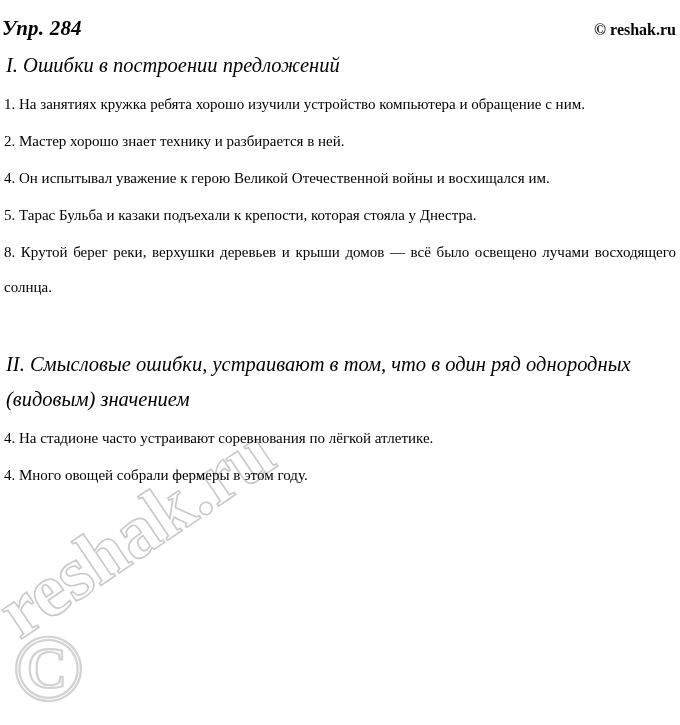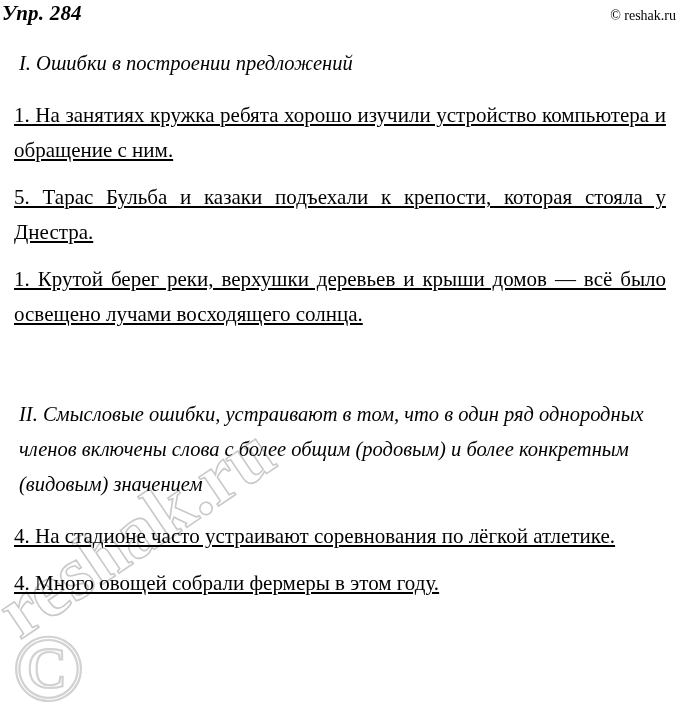--- a/index.html
+++ b/index.html
@@ -17,70 +17,69 @@
     color: #000000;
     -webkit-font-smoothing: antialiased;
   }
 
   
   .page {
     position: relative;
     width: 680px;
     height: 725px;
     box-sizing: border-box;
-    padding: 0 2px;
+    padding: 15px 2px;
     z-index: 2;
   }
 
   
   .header {
     display: flex;
     align-items: baseline;
     justify-content: space-between;
     height: 28px;
     padding-top: 1px;
   }
   .exercise-title {
     font-size: 21px;
     font-weight: bold;
     font-style: italic;
     letter-spacing: 0.2px;
     white-space: nowrap;
   }
   .copyright {
-    font-size: 14px;
-    font-weight: normal;
+    font-size: 16px;
+    font-weight: bold;
     font-style: normal;
     white-space: nowrap;
     padding-right: 2px;
     text-align: center;
   }
 
   
   .section-heading {
     font-size: 20.5px;
     font-style: italic;
     line-height: 35px;
     text-align: justify;
     text-justify: inter-word;
-    margin: 17px;
+    margin: 4px;
   }
   .section-heading.multi > span {
     display: block;
   }
 
   
   .item {
-    font-size: 21px;
+    font-size: 15px;
     line-height: 35px;
-    margin: 12px;
+    margin: 2px;
     text-align: justify;
     text-justify: inter-word;
     hyphens: none;
-    text-decoration: underline;
   }
   
   .item.single {
     text-align: left;
   }
 
   .section-gap {
     height: 36px;
   }
 
@@ -126,30 +125,31 @@
 
   <div class="header">
     <div class="exercise-title">Упр. 284</div>
     <div class="copyright">© reshak.ru</div>
   </div>
 
   <div>
     <p class="section-heading">I. Ошибки в построении предложений</p>
 
     <p class="item">1. На занятиях кружка ребята хорошо изучили устройство компьютера и обращение с ним.</p>
+    <p class="item single">2. Мастер хорошо знает технику и разбирается в ней.</p>
+    <p class="item">4. Он испытывал уважение к герою Великой Отечественной войны и восхищался им.</p>
     <p class="item">5. Тарас Бульба и казаки подъехали к крепости, которая стояла у Днестра.</p>
-    <p class="item">1. Крутой берег реки, верхушки деревьев и крыши домов — всё было освещено лучами восходящего солнца.</p>
+    <p class="item">8. Крутой берег реки, верхушки деревьев и крыши домов — всё было освещено лучами восходящего солнца.</p>
   </div>
 
   <div class="section-gap"></div>
 
   <div>
     <p class="section-heading multi">
       <span>II. Смысловые ошибки, устраивают в том, что в один ряд однородных</span>
-      <span>членов включены слова с более общим (родовым) и более конкретным</span>
       <span>(видовым) значением</span>
     </p>
 
     <p class="item single">4. На стадионе часто устраивают соревнования по лёгкой атлетике.</p>
     <p class="item single">4. Много овощей собрали фермеры в этом году.</p>
   </div>
 
 </div>
 
 </body></html>

